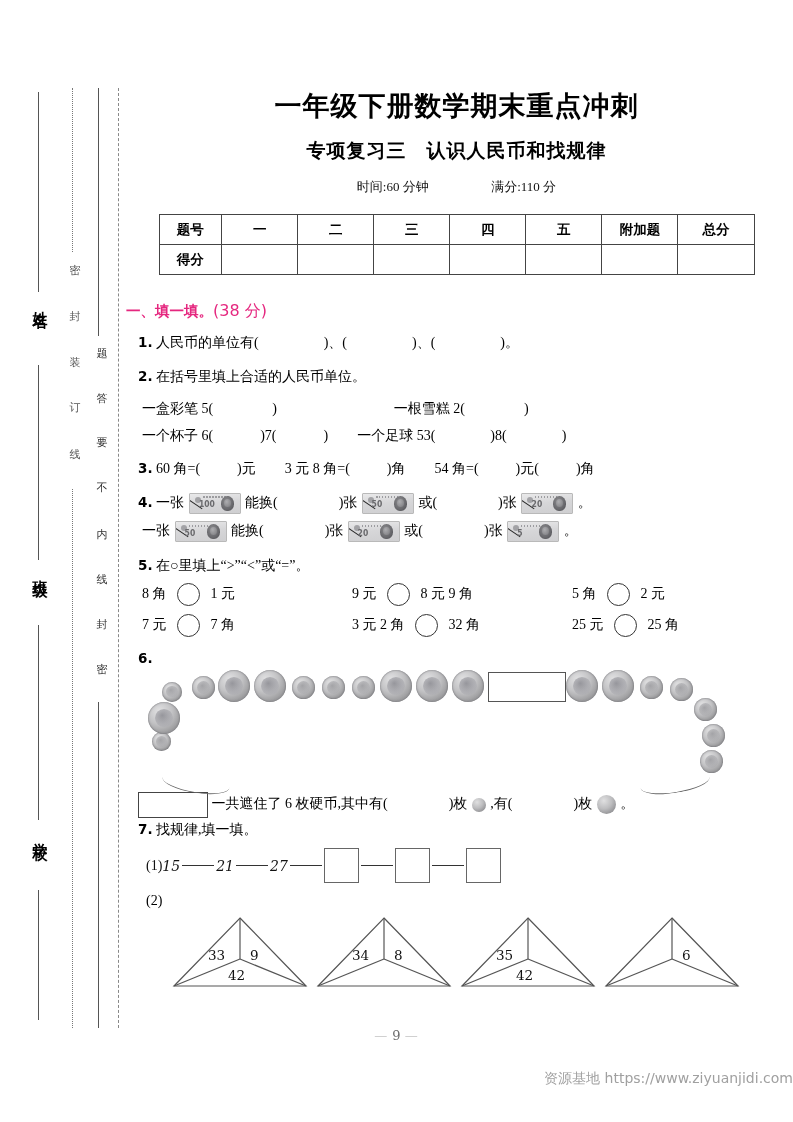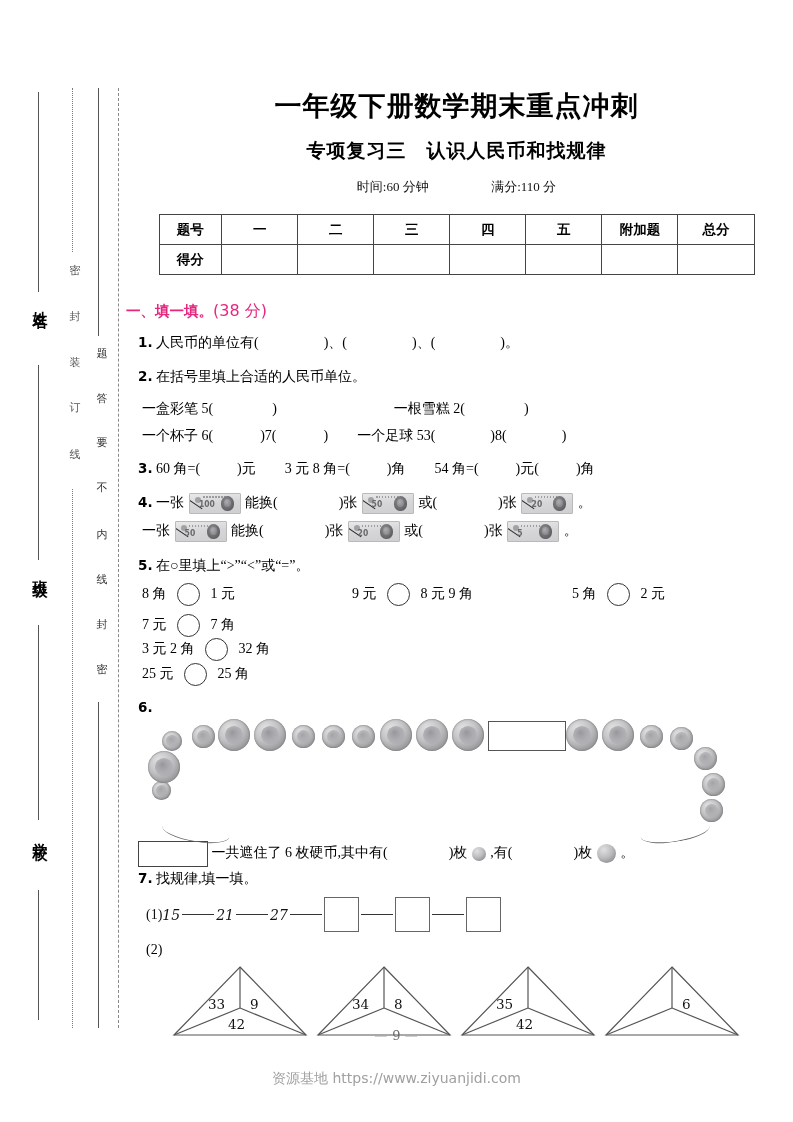--- a/index.html
+++ b/index.html
@@ -142,21 +142,21 @@
   .tnum{
     position:absolute;font-family:"DejaVu Serif",serif;font-size:13.5px;color:#111;
   }
 
   .footer{
     position:absolute;left:0;right:0;top:1028px;text-align:center;
     font-size:13px;color:#6b6b6b;font-family:"DejaVu Serif",serif;
   }
   .footer .d{color:#c9c9c9;letter-spacing:1px;}
   .watermark{
-    position:absolute;left:0;right:0;top:1070px;text-align:center;
+    position:absolute;left:0;right:0;top:1070px;text-align:right;
     font-size:14px;color:#a0a0a0;font-family:"DejaVu Sans","Liberation Sans",sans-serif;
   }
 </style>
 </head>
 <body>
 
 <div class="sidebar">
   <div class="rule v-solid" style="left:38px;top:92px;height:200px;"></div>
   <div class="rule v-solid" style="left:38px;top:365px;height:195px;"></div>
   <div class="rule v-solid" style="left:38px;top:625px;height:195px;"></div>
@@ -311,21 +311,21 @@
       <span>9 元</span>
       <span class="ocircle"></span>
       <span>8 元 9 角</span>
     </div>
     <div>
       <span>5 角</span>
       <span class="ocircle"></span>
       <span>2 元</span>
     </div>
   </div>
-  <div class="q indent" style="margin-top:6px;display:flex;flex-direction:column;">
+  <div class="q indent" style="margin-top:6px;display:flex;">
     <div style="width:210px">
       <span>7 元</span>
       <span class="ocircle"></span>
       <span>7 角</span>
     </div>
     <div style="width:220px">
       <span>3 元 2 角</span>
       <span class="ocircle"></span>
       <span>32 角</span>
     </div>

